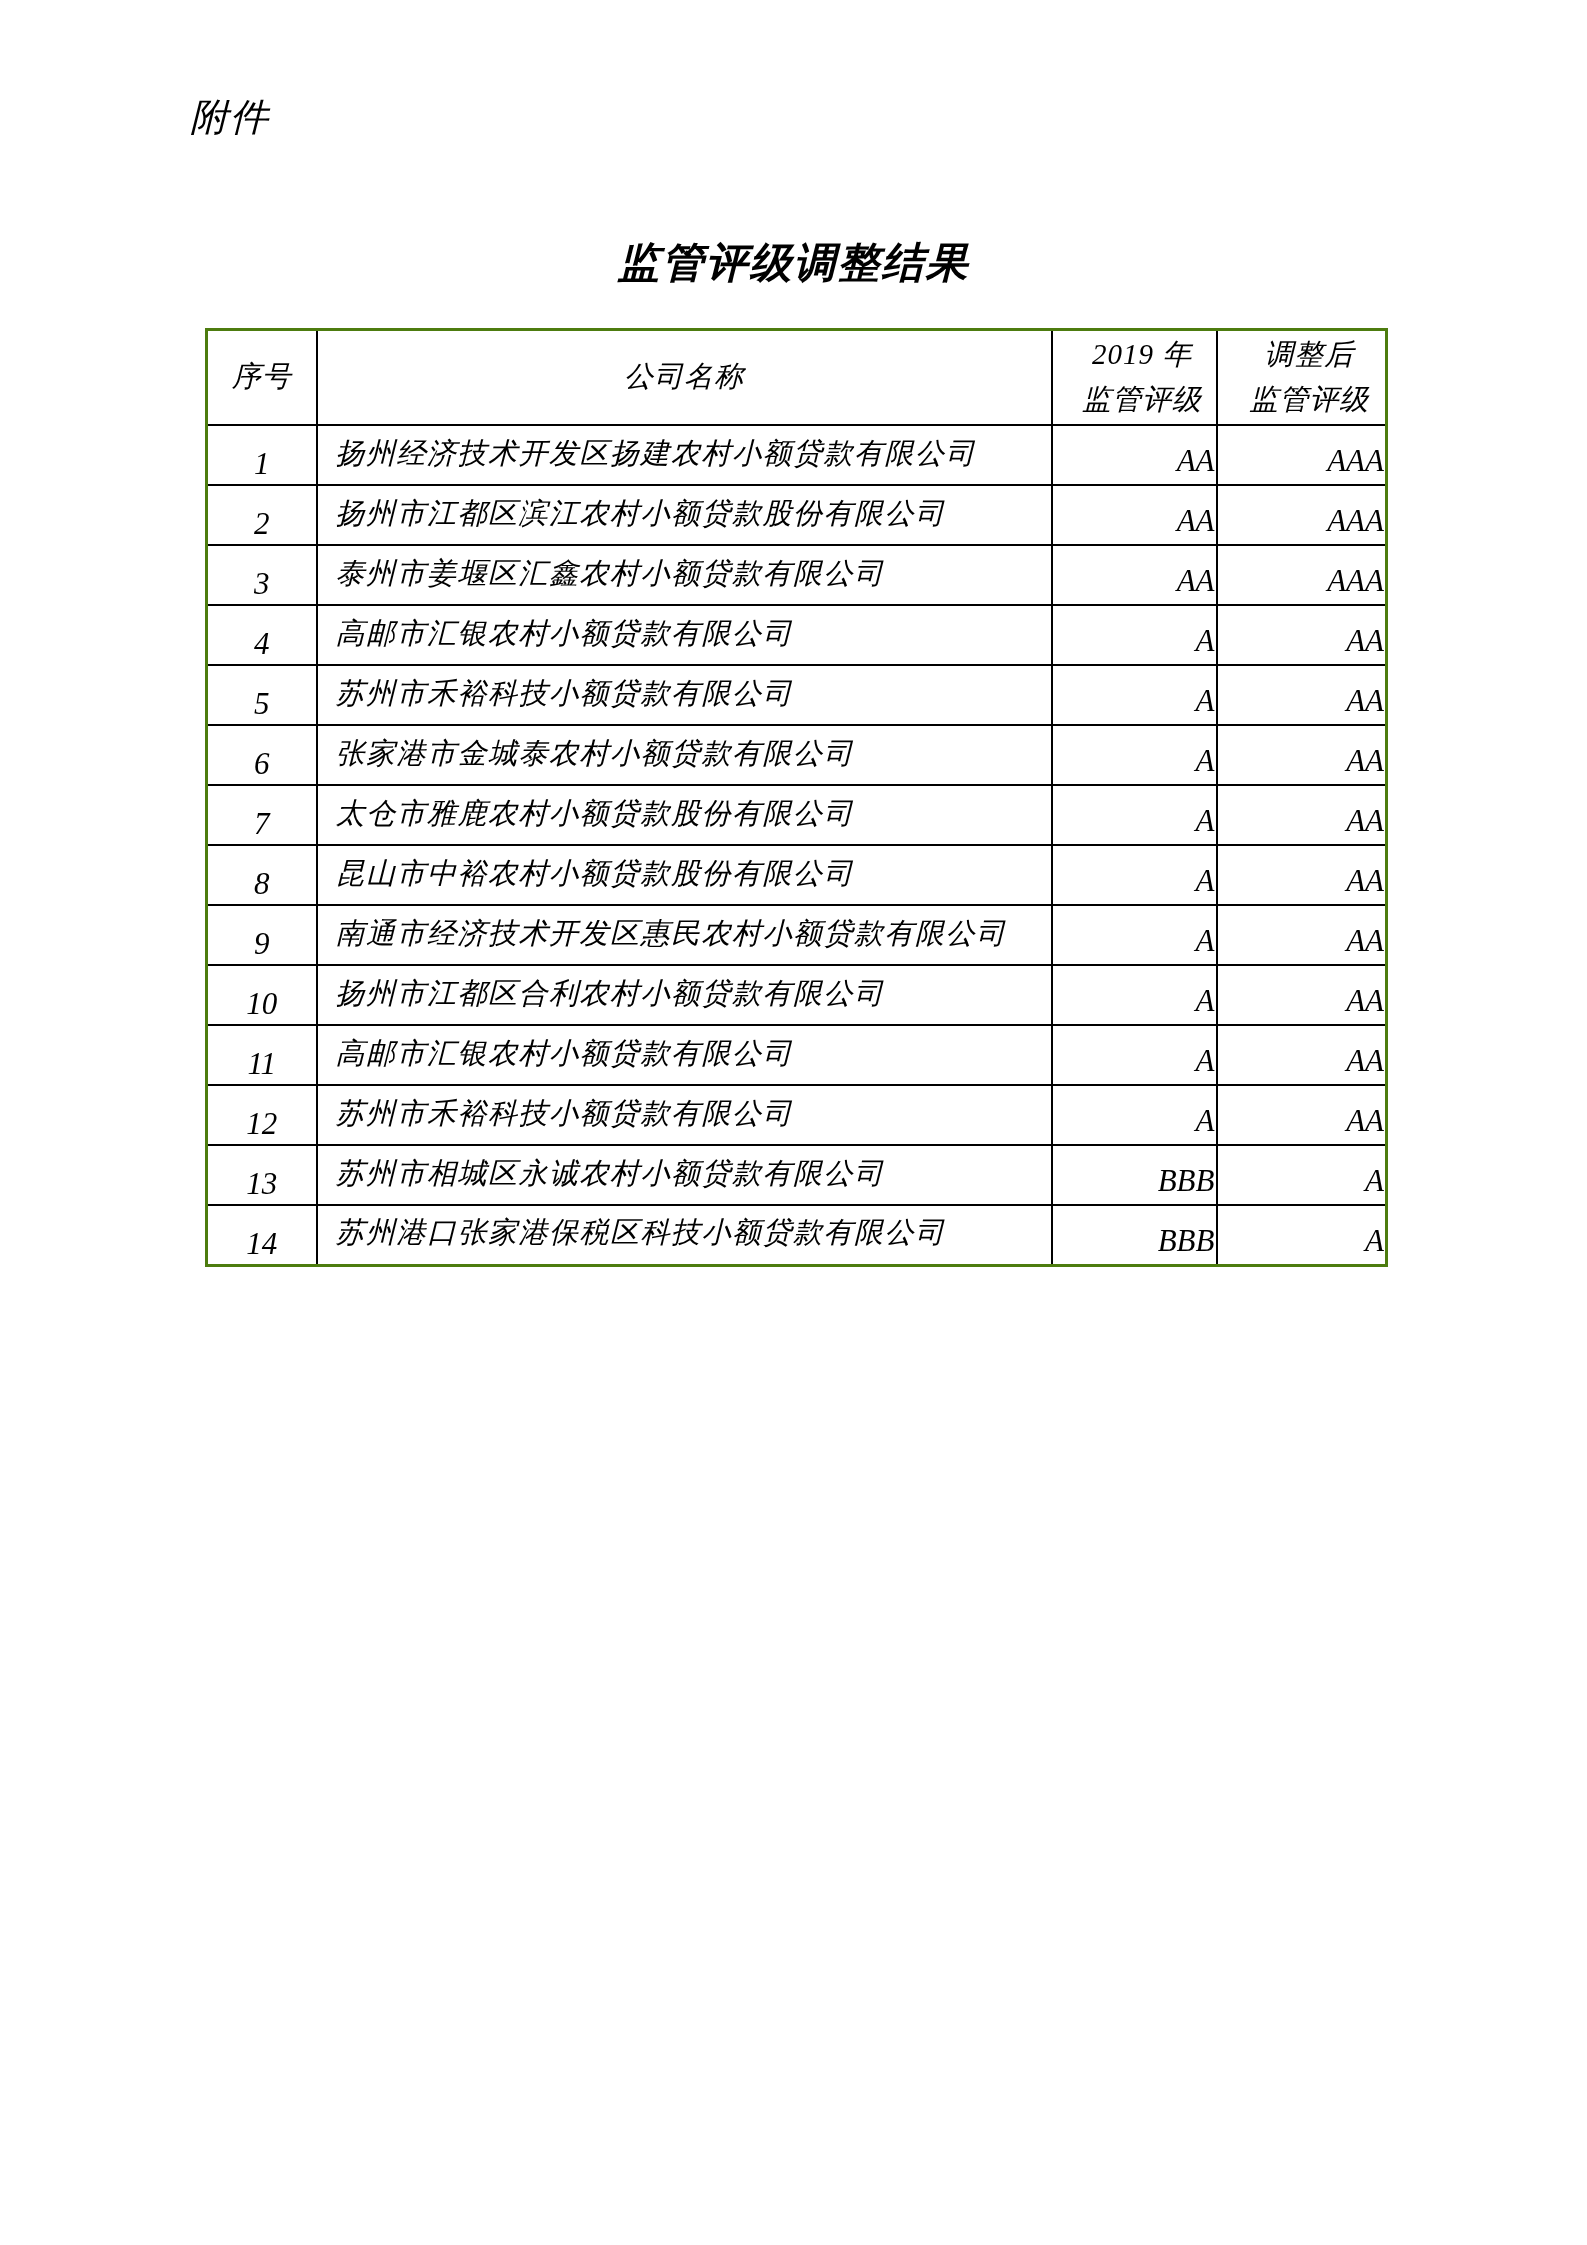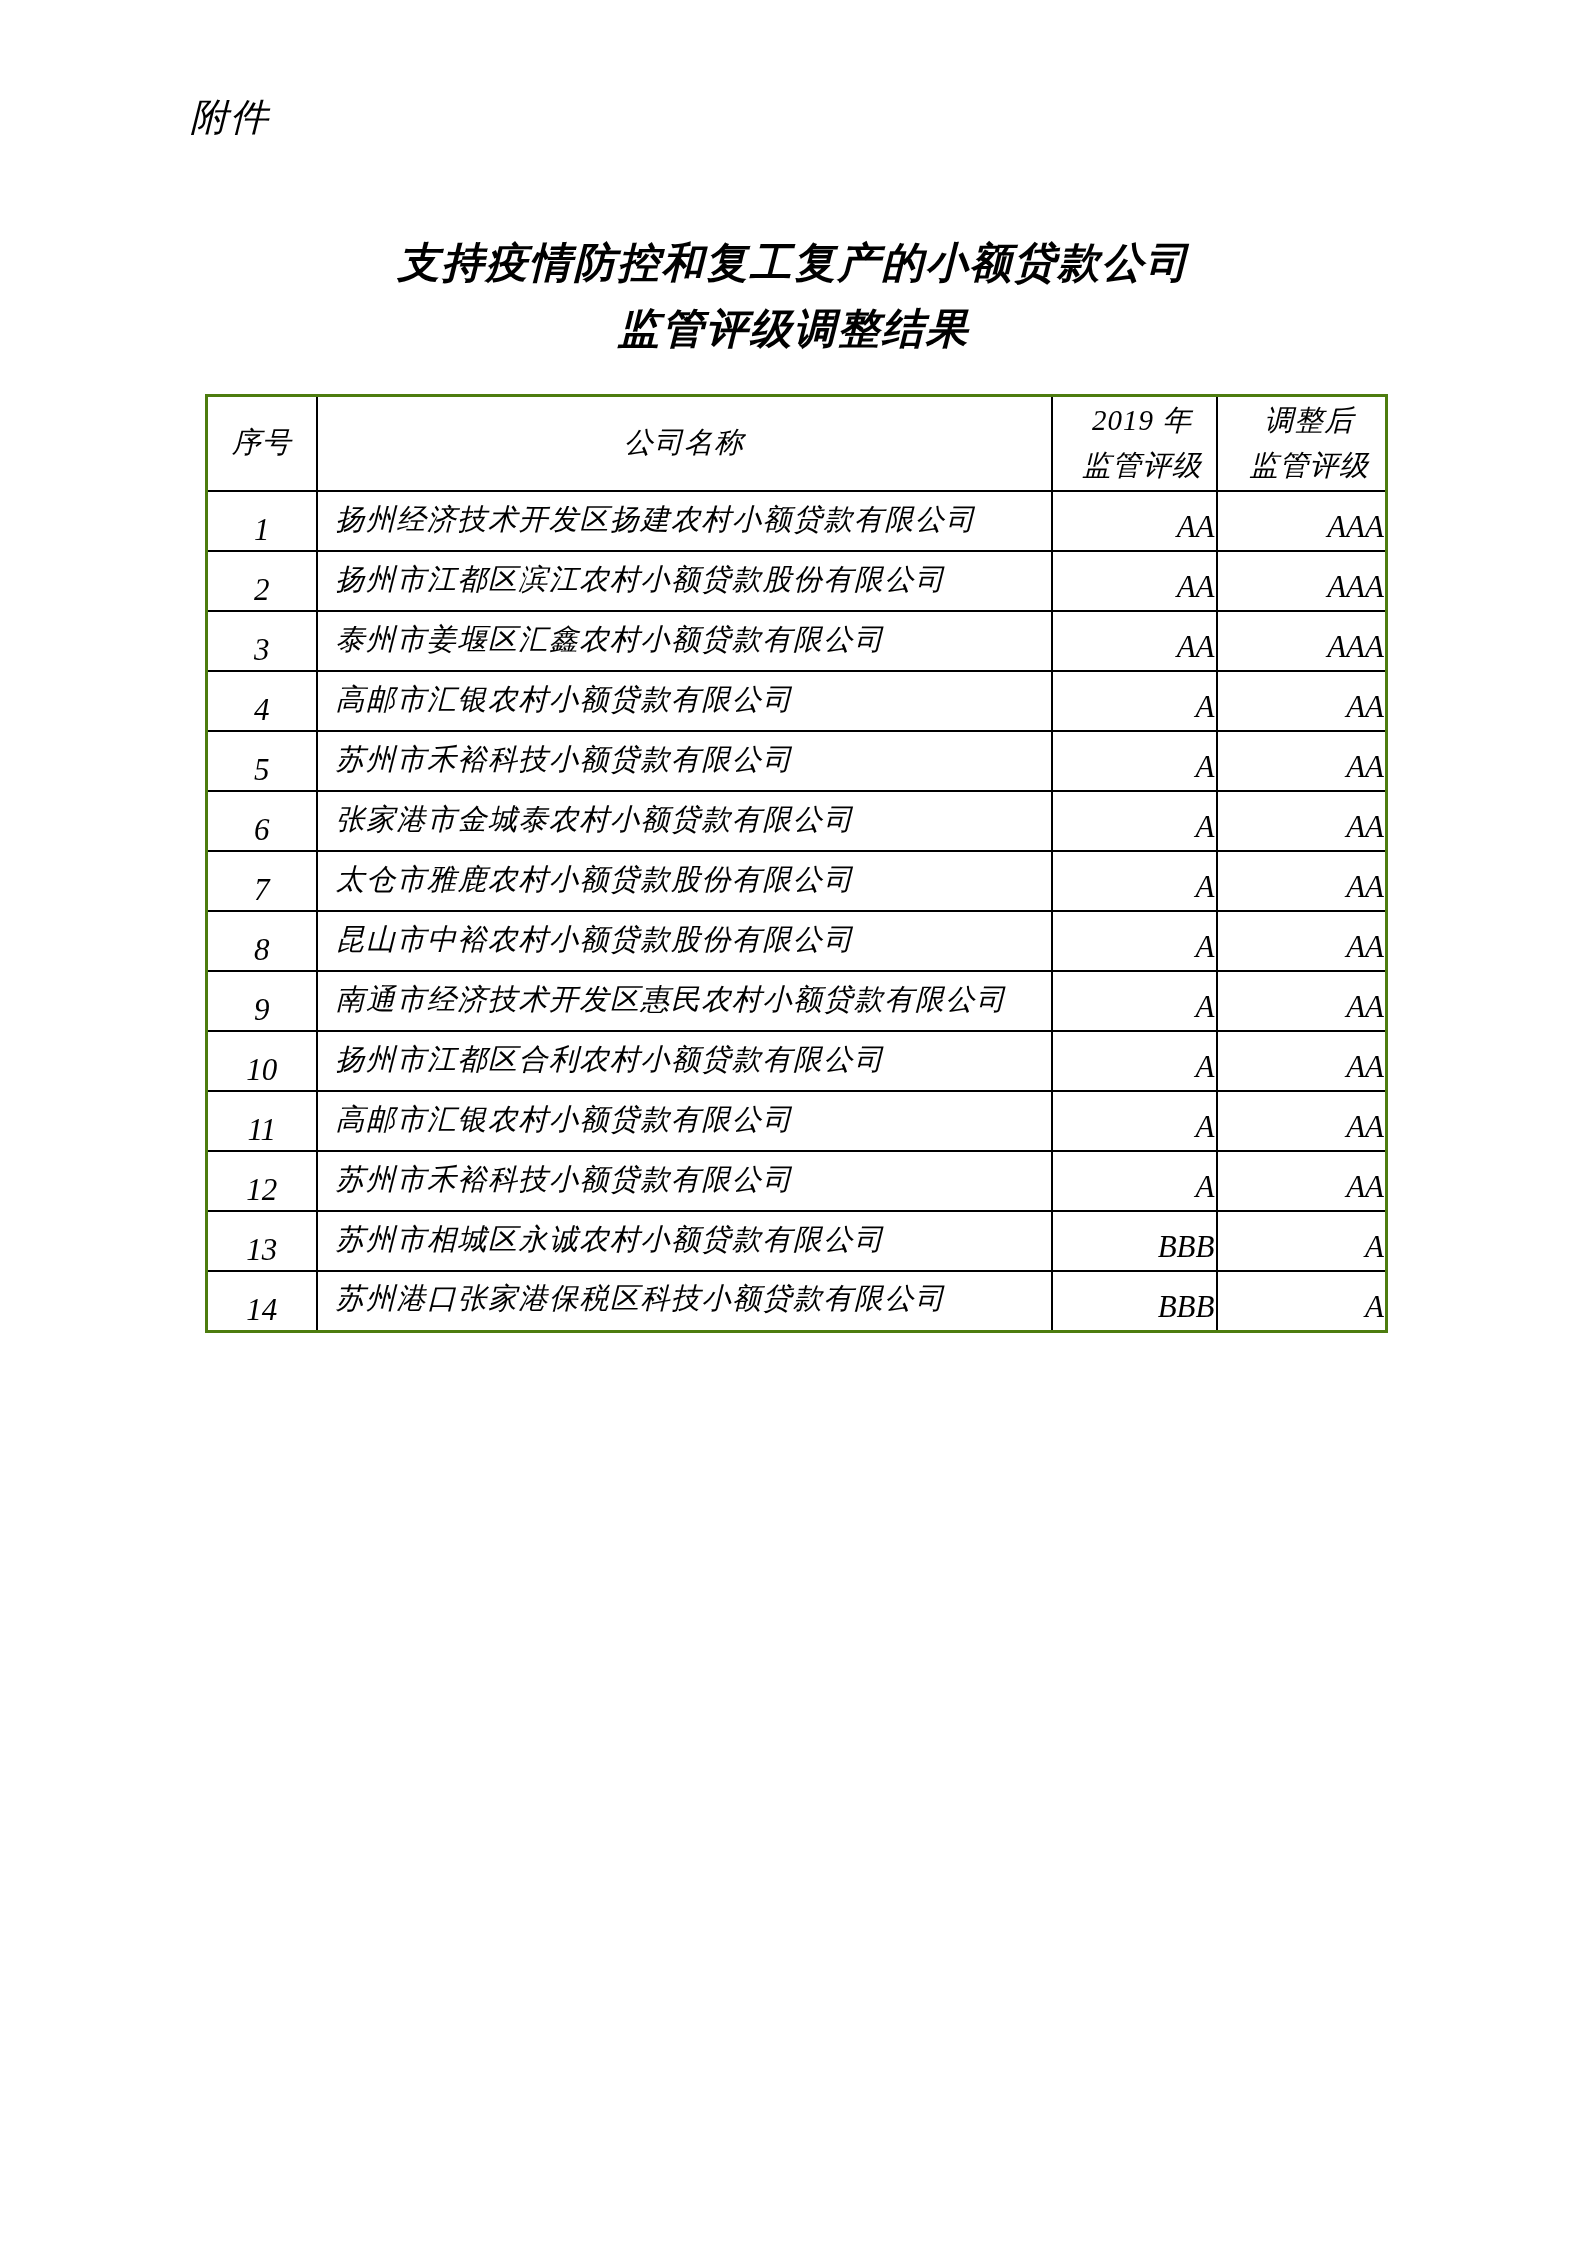--- a/index.html
+++ b/index.html
@@ -81,21 +81,20 @@
   }
 </style>
 </head>
 <body>
 
 <div class="page">
 
   <div class="attachment">附件</div>
 
   <div class="doc-title">
-    <div>支持疫情防控和复工复产的小额贷款公司</div>
     <div>监管评级调整结果</div>
   </div>
 
   <table class="doc-table">
     <colgroup>
       <col style="width:110px">
       <col style="width:735px">
       <col style="width:165px">
       <col style="width:170px">
     </colgroup>

